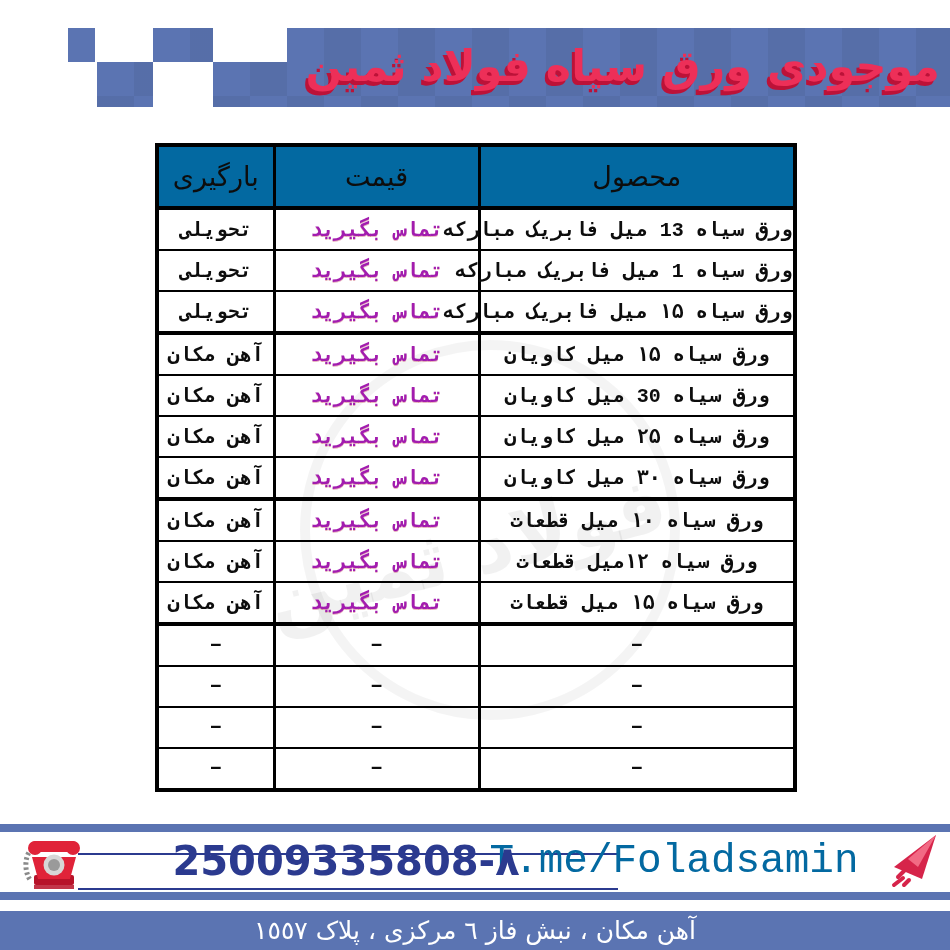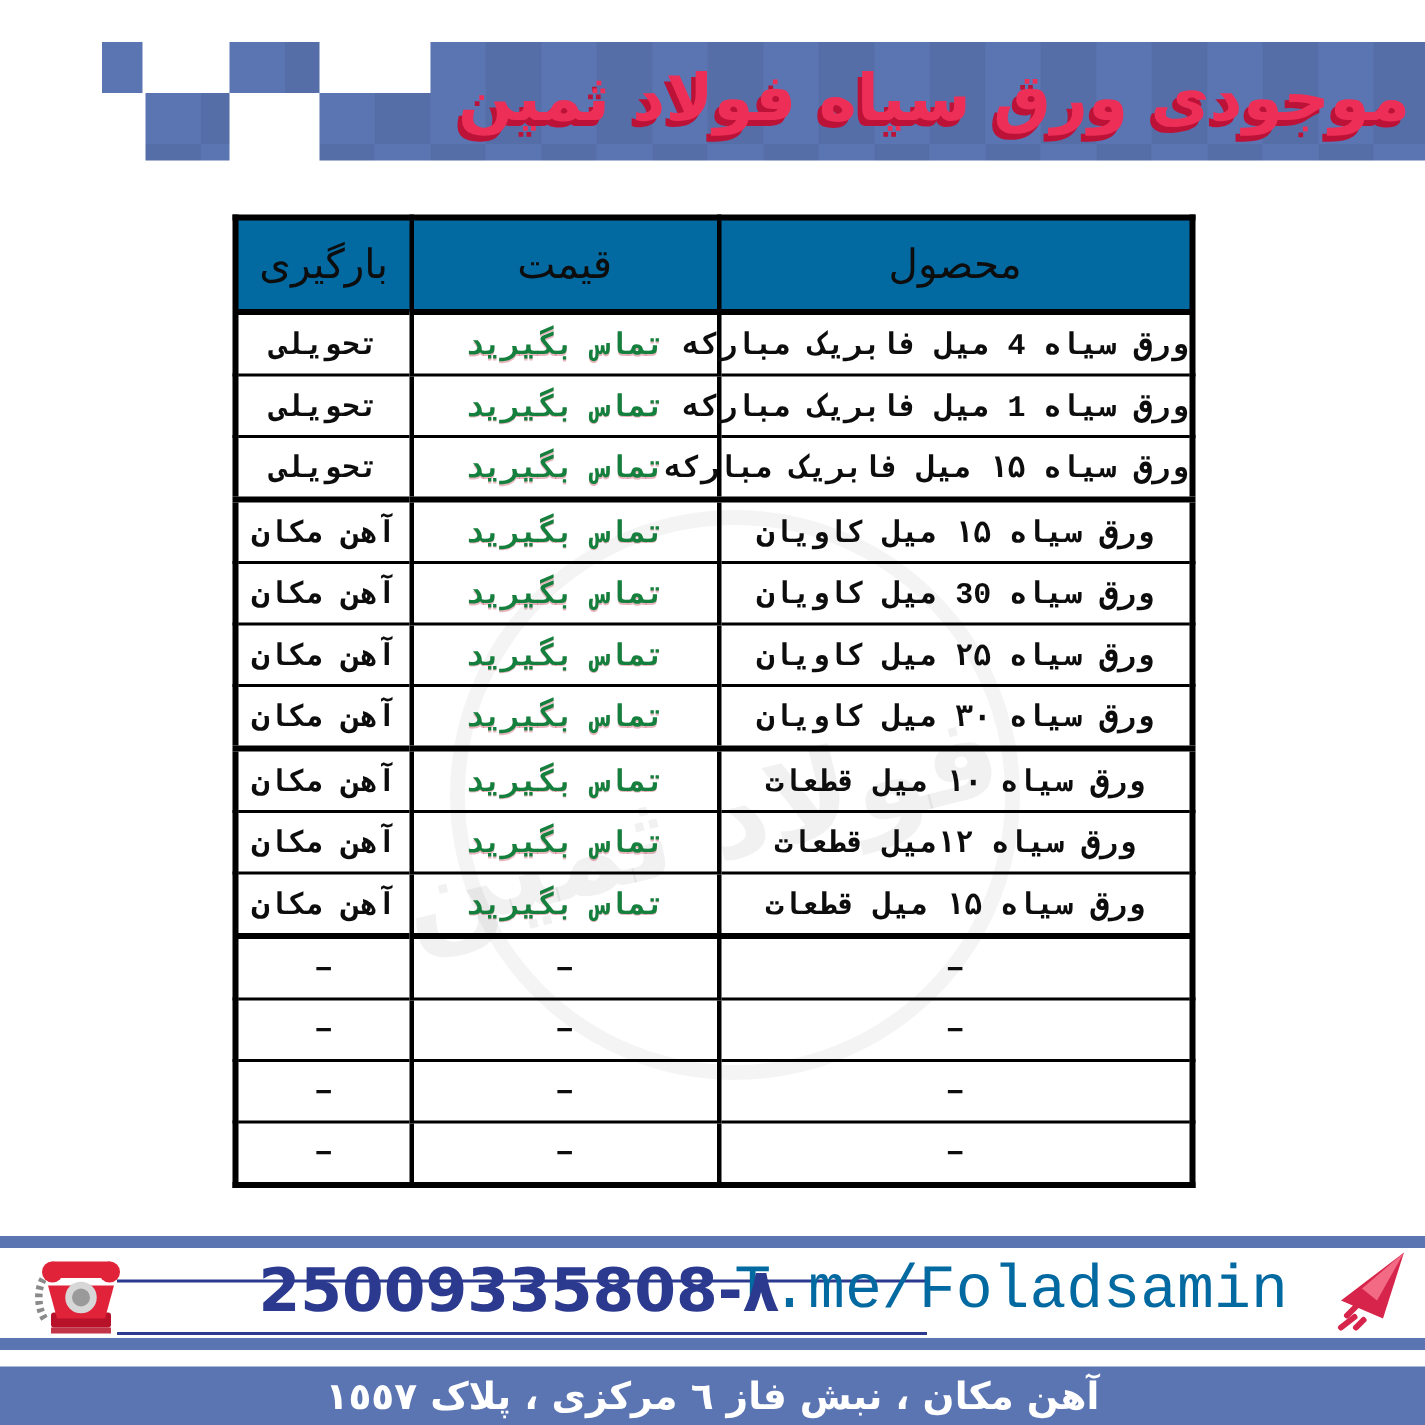--- a/index.html
+++ b/index.html
@@ -36,21 +36,21 @@
   .price-table col.c-product{width:316px;}
   .price-table col.c-price{width:205px;}
   .price-table col.c-loading{width:117px;}
   .price-table th{height:57px;background:#0369a1;color:#0d0d0d;
         font-size:27px;font-weight:500;border:3px solid #000;border-bottom-width:4px;
         text-align:center;vertical-align:middle;}
   .price-table td{height:37px;border:2px solid #000;border-left-width:3px;border-right-width:3px;
         text-align:center;vertical-align:middle;background:transparent;
         font-weight:700;color:#0d0d0d;font-size:20px;direction:rtl;white-space:nowrap;font-family:Liberation Mono, monospace;}
   .price-table tr.group-start td{border-top-width:4px;}
-  .price-table td.cell-price{color:#15803d;text-shadow:0 1px 0 rgba(180,15,45,0.30);}
+  .price-table td.cell-price{color:#a21caf;text-shadow:0 1px 0 rgba(180,15,45,0.30);}
   .price-table td.dash{color:#0d0d0d;font-size:22px;text-shadow:none;}
   .price-table{border:4px solid #000;}
 
   
   .footer-bar{position:absolute;left:0;width:950px;background:#5b74b2;}
   .fb1{top:824px;height:8px;}
   .fb2{top:892px;height:8px;}
   .phone-line{position:absolute;left:78px;width:540px;height:2px;background:#2b3a8f;z-index:0;}
   .pl-top{top:853px;}
   .pl-bottom{top:888px;}
@@ -58,21 +58,21 @@
   .phone-number{position:absolute;left:86px;top:833px;width:520px;height:56px;
         line-height:56px;text-align:center;direction:ltr;z-index:1;
         font-size:40px;font-weight:700;color:#2b3a8f;letter-spacing:5px;white-space:nowrap;}
   .telegram-link{position:absolute;left:468px;top:834px;width:412px;height:54px;
         line-height:54px;text-align:center;
         font-family:"Liberation Mono","DejaVu Sans Mono",monospace;
         font-size:41px;color:#0369a1;white-space:nowrap;}
   .plane-icon{position:absolute;left:888px;top:833px;width:52px;height:58px;}
   .address-bar{position:absolute;left:0;top:911px;width:950px;height:39px;
         background:#5b74b2;text-align:center;line-height:39px;direction:rtl;
-        color:#ffffff;font-size:25px;font-weight:700;white-space:nowrap;}
+        color:#ffffff;font-size:25px;font-weight:400;white-space:nowrap;}
 </style>
 </head>
 <body>
 
 <div class="stage">
 
   <div class="sq blue sq1"></div>
   <div class="sq blue sq2"></div>
   <div class="sq blue sq3"></div>
   <div class="sq blue banner-upper"></div>
@@ -91,21 +91,21 @@
       </colgroup>
     <thead>
       <tr>
         <th>محصول</th>
         <th>قیمت</th>
         <th>بارگیری</th>
       </tr>
     </thead>
     <tbody>
         <tr>
-          <td class="cell-product">ورق سیاه 4 میل فابریک مبارکه</td>
+          <td class="cell-product">ورق سیاه 13 میل فابریک مبارکه</td>
           <td class="cell-price">تماس بگیرید</td>
           <td class="cell-loading">تحویلی</td>
         </tr>
         <tr>
           <td class="cell-product">ورق سیاه 1 میل فابریک مبارکه</td>
           <td class="cell-price">تماس بگیرید</td>
           <td class="cell-loading">تحویلی</td>
         </tr>
         <tr>
           <td class="cell-product">ورق سیاه ۱۵ میل فابریک مبارکه</td>

